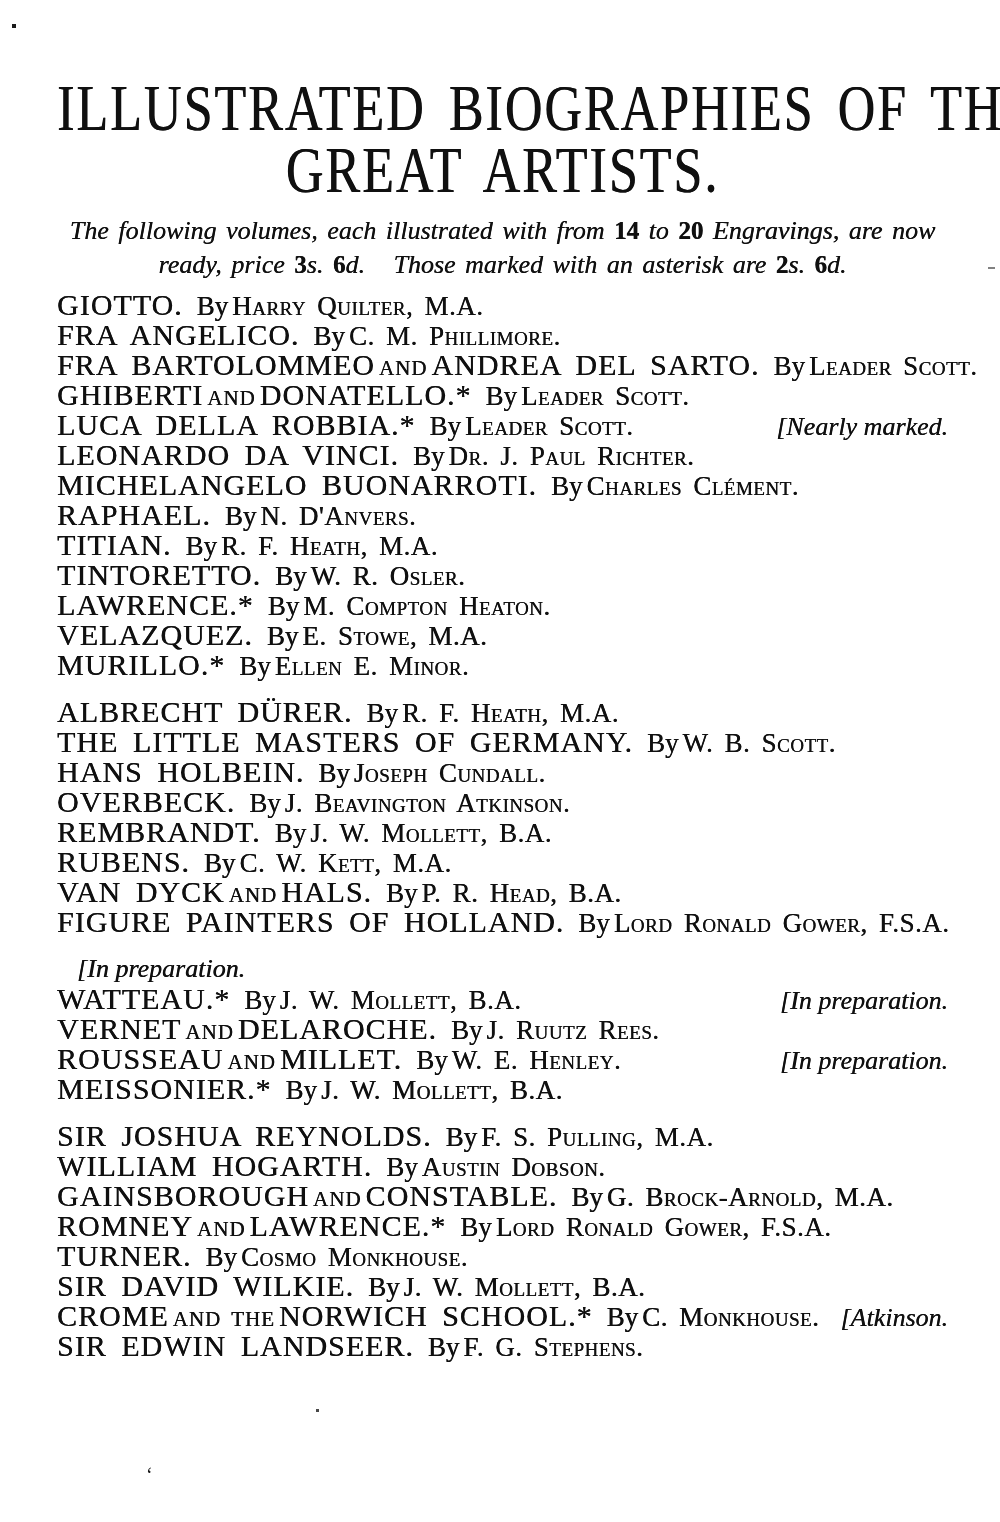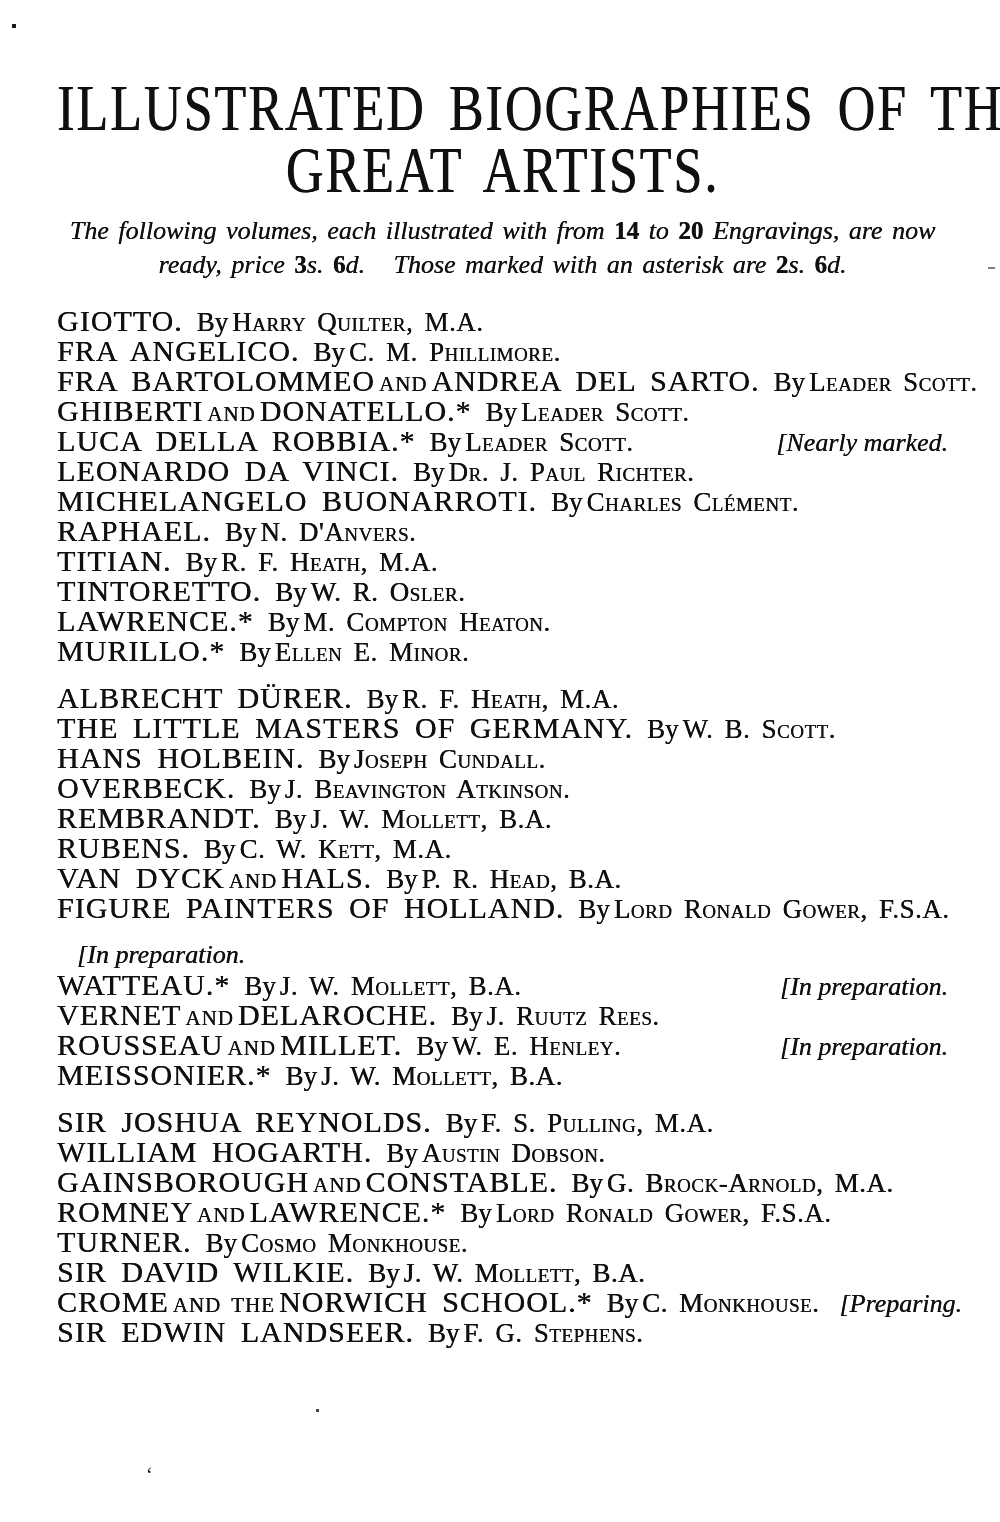--- a/index.html
+++ b/index.html
@@ -45,21 +45,21 @@
     font-size: 26px;
     line-height: 34px;
     white-space: pre;
     word-spacing: 3px;
     text-shadow: 0.3px 0 0 #101010;
   }
   .sub-line .it  { font-style: italic; }
   .sub-line .fig { font-style: normal; font-weight: bold; font-size: 25px; }
 
   
-  .volume-list { margin-top: 24px; }
+  .volume-list { margin-top: 8px; }
   .group + .group { margin-top: 17px; }
 
   .entry {
     display: flex;
     justify-content: space-between;
     align-items: baseline;
     height: 30px;
     line-height: 30px;
     white-space: nowrap;
     text-shadow: 0.35px 0 0 #101010;
@@ -155,20 +155,23 @@
         <div class="entry">
           <span class="entry-main"><span class="t">TITIAN.</span><span class="by">By</span> <span class="author">R. F. Heath, M.A.</span></span>
         </div>
         <div class="entry">
           <span class="entry-main"><span class="t">TINTORETTO.</span><span class="by">By</span> <span class="author">W. R. Osler.</span></span>
         </div>
         <div class="entry">
           <span class="entry-main"><span class="t">LAWRENCE.*</span><span class="by">By</span> <span class="author">M. Compton Heaton.</span></span>
         </div>
         <div class="entry">
+          <span class="entry-main"><span class="t">VELAZQUEZ.</span><span class="by">By</span> <span class="author">E. Stowe, M.A.</span></span>
+        </div>
+        <div class="entry">
           <span class="entry-main"><span class="t">MURILLO.*</span><span class="by">By</span> <span class="author">Ellen E. Minor.</span></span>
         </div>
       </div>
       <div class="group">
         <div class="entry">
           <span class="entry-main"><span class="t">ALBRECHT DÜRER.</span><span class="by">By</span> <span class="author">R. F. Heath, M.A.</span></span>
         </div>
         <div class="entry">
           <span class="entry-main"><span class="t">THE LITTLE MASTERS OF GERMANY.</span><span class="by">By</span> <span class="author">W. B. Scott.</span></span>
         </div>
@@ -224,21 +227,21 @@
           <span class="entry-main"><span class="t">ROMNEY</span> <span class="conn">AND</span> <span class="t">LAWRENCE.*</span><span class="by">By</span> <span class="author">Lord Ronald Gower, F.S.A.</span></span>
         </div>
         <div class="entry">
           <span class="entry-main"><span class="t">TURNER.</span><span class="by">By</span> <span class="author">Cosmo Monkhouse.</span></span>
         </div>
         <div class="entry">
           <span class="entry-main"><span class="t">SIR DAVID WILKIE.</span><span class="by">By</span> <span class="author">J. W. Mollett, B.A.</span></span>
         </div>
         <div class="entry">
           <span class="entry-main"><span class="t">CROME</span> <span class="conn">AND THE</span> <span class="t">NORWICH SCHOOL.*</span><span class="by">By</span> <span class="author">C. Monkhouse.</span></span>
-          <span class="note">[Preparing.</span>
+          <span class="note">[Atkinson.</span>
         </div>
         <div class="entry">
           <span class="entry-main"><span class="t">SIR EDWIN LANDSEER.</span><span class="by">By</span> <span class="author">F. G. Stephens.</span></span>
         </div>
       </div>
     </div>
 
   <div class="artifact dot-tl"></div>
   <div class="artifact dash-r"></div>
   <div class="artifact dot-mid"></div>

